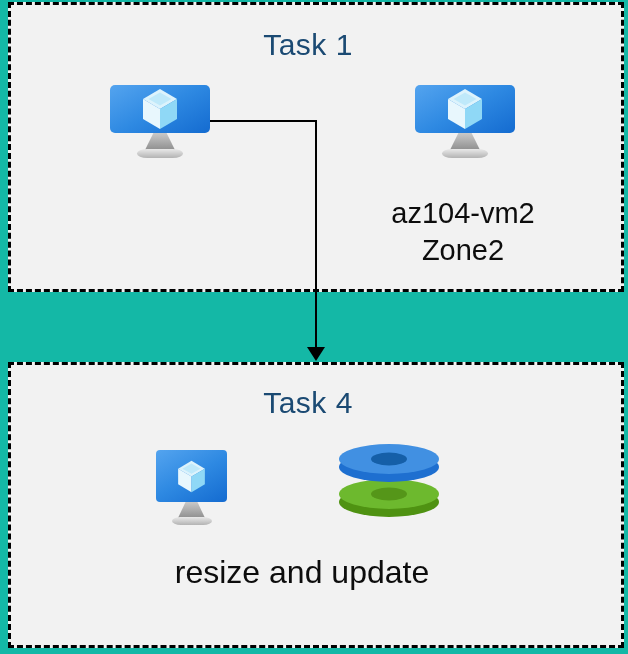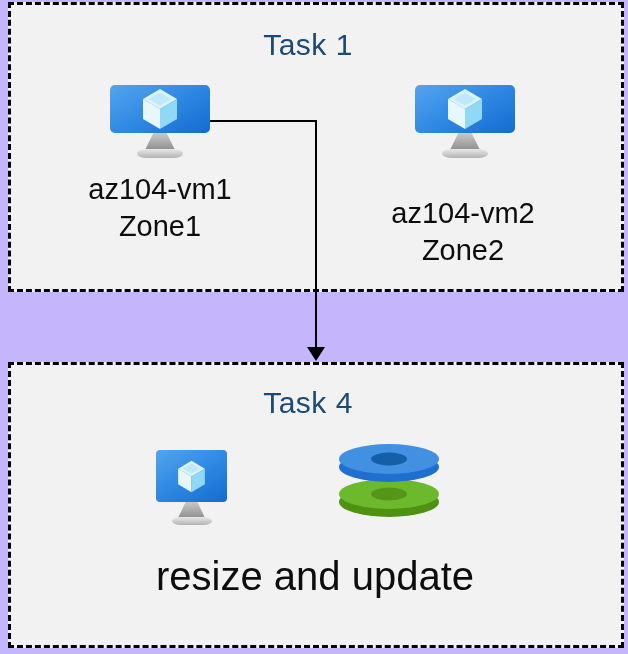--- a/index.html
+++ b/index.html
@@ -1,18 +1,18 @@
 <!DOCTYPE html>
 <html><head>
 <meta charset="utf-8">
 <style>
   html,body { margin:0; padding:0; background:#ffffff; }
   #canvas {
     position:relative; width:628px; height:654px;
-    background:#c4b5fd; overflow:hidden;
+    background:#14b8a6; overflow:hidden;
     font-family:"Liberation Sans", sans-serif;
   }
 
   
   .task-box {
     position:absolute; box-sizing:border-box;
     background:#f2f2f2; border:3px dashed #000000;
   }
   #task1-box { left:8px; top:2px;   width:616px; height:290px; }
   #task2-box { left:8px; top:362px; width:616px; height:286px; }
@@ -70,22 +70,22 @@
     position:absolute; left:307px; top:347px; width:0; height:0;
     border-left:9px solid transparent; border-right:9px solid transparent;
     border-top:14px solid #000000;
   }
 
   
   #disks-icon { position:absolute; left:337px; top:444px; }
 
   
   #task2-caption {
-    position:absolute; left:13px; top:554px; width:604px; text-align:center;
-    color:#0d0d0d; font-size:40px;
+    position:absolute; left:0; top:554px; width:604px; text-align:center;
+    color:#0d0d0d; font-size:32px;
   }
 </style>
 </head>
 <body>
 
 <div id="canvas">
 
   <section class="task-box" id="task1-box"></section>
   <div class="box-title" id="task1-title">Task 1</div>
 
@@ -108,24 +108,20 @@
         <polygon points="20,1 37,11 20,21 3,11" fill="#ddf3fc"></polygon>
         <polygon points="20,4.5 31.5,11 20,17.5 8.5,11" fill="#bfe9fa"></polygon>
         <polygon points="3,11 20,21 20,41 3,31" fill="#e8f7fd"></polygon>
         <polygon points="37,11 20,21 20,41 37,31" fill="#8fd8f6"></polygon>
       </svg>
     </div>
     <div class="vm-neck"></div>
     <div class="vm-base"></div>
   </div>
 
-  <div class="vm-label" id="vm1-label">
-    <div>az104-vm1</div>
-    <div>Zone1</div>
-  </div>
   <div class="vm-label" id="vm2-label">
     <div>az104-vm2</div>
     <div>Zone2</div>
   </div>
 
   <div class="arrow-seg" id="arrow-h"></div>
   <div class="arrow-seg" id="arrow-v"></div>
   <div id="arrow-head"></div>
 
   <section class="task-box" id="task2-box"></section>

